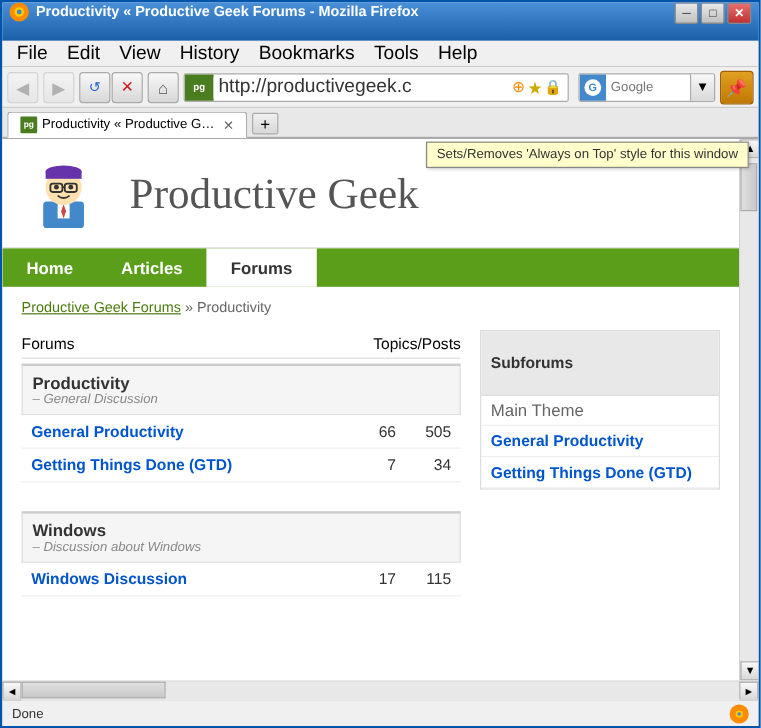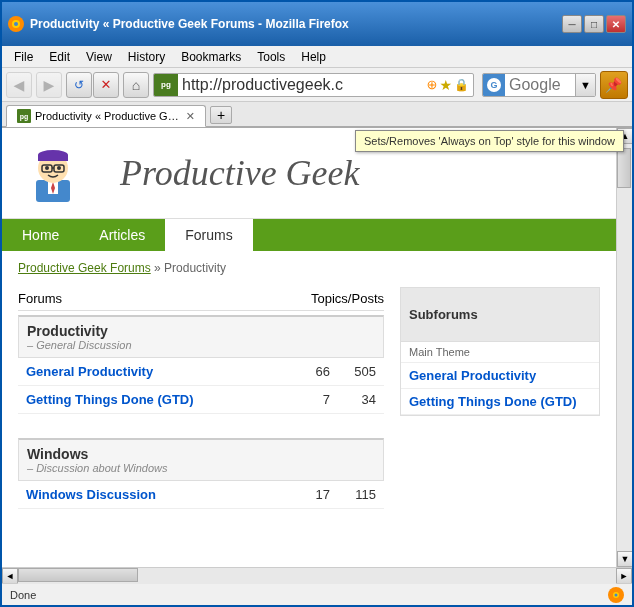--- a/index.html
+++ b/index.html
@@ -2,45 +2,45 @@
 <html><head>
   <meta charset="utf-8">
   <style>
     * { margin: 0; padding: 0; box-sizing: border-box; }
     body { font-family: Arial, sans-serif; font-size: 13px; background: #d4d0c8; width: 634px; height: 607px; overflow: hidden; }
 
     
     .window { width: 634px; height: 607px; border: 2px solid #0055aa; background: #f0f0f0; display: flex; flex-direction: column; }
 
     
-    .title-bar { background: linear-gradient(to bottom, #4a90d9, #1a5fa8); height: 44px; display: flex; align-items: center; padding: 0 6px; color: white; font-size: 12px; font-weight: bold; user-select: none; }
+    .title-bar { background: linear-gradient(to bottom, #4a90d9, #1a5fa8); height: 32px; display: flex; padding: 0 6px; color: white; font-size: 12px; font-weight: bold; user-select: none; }
     .title-bar-icon { width: 16px; height: 16px; margin-right: 6px; background: #ff8c00; border-radius: 50%; display: flex; align-items: center; justify-content: center; font-size: 10px; color: white; font-weight: bold; flex-shrink: 0; }
     .title-bar-text { flex: 1; white-space: nowrap; overflow: hidden; text-overflow: ellipsis; }
     .title-bar-buttons { display: flex; gap: 2px; }
     .tb-btn { width: 20px; height: 18px; background: linear-gradient(to bottom, #e8e8e8, #c0c0c0); border: 1px solid #888; border-radius: 2px; display: flex; align-items: center; justify-content: center; font-size: 10px; cursor: pointer; color: #333; }
 
     
     .menu-bar { background: #f0f0f0; height: 22px; display: flex; align-items: center; padding: 0 4px; border-bottom: 1px solid #ccc; }
-    .menu-item { padding: 2px 8px; font-size: 12px; cursor: pointer; color: #000; }
+    .menu-item { padding: 2px 8px; font-size: 16px; cursor: pointer; color: #000; }
 
     
     .nav-bar { background: #f0f0f0; height: 34px; display: flex; align-items: center; padding: 0 4px; gap: 4px; border-bottom: 1px solid #ccc; }
     .nav-btn { width: 26px; height: 26px; background: linear-gradient(to bottom, #f8f8f8, #d8d8d8); border: 1px solid #aaa; border-radius: 3px; display: flex; align-items: center; justify-content: center; cursor: pointer; font-size: 14px; color: #555; }
     .nav-btn.disabled { opacity: 0.4; }
     .nav-btn.refresh { font-size: 12px; color: #2266cc; }
     .nav-btn.stop { color: #cc2222; }
     .nav-btn.home { font-size: 14px; }
     .address-bar-container { display: flex; flex: 1; height: 24px; border: 1px solid #aaa; background: white; border-radius: 2px; overflow: hidden; align-items: center; }
     .address-favicon { width: 24px; height: 24px; background: #4a7c20; display: flex; align-items: center; justify-content: center; color: white; font-size: 9px; font-weight: bold; flex-shrink: 0; }
     .address-input { flex: 1; border: none; outline: none; padding: 0 4px; font-size: 16px; color: #333; background: white; }
     .address-icons { display: flex; align-items: center; gap: 2px; padding: 0 4px; }
     .search-container { display: flex; height: 24px; border: 1px solid #aaa; border-radius: 2px; overflow: hidden; align-items: center; background: white; margin-left: 4px; }
     .google-icon { width: 22px; height: 24px; background: #4488cc; display: flex; align-items: center; justify-content: center; }
     .google-g { width: 14px; height: 14px; background: white; border-radius: 50%; display: flex; align-items: center; justify-content: center; font-size: 9px; font-weight: bold; color: #4488cc; }
-    .search-input { width: 70px; border: none; outline: none; padding: 0 4px; font-size: 16px; }
+    .search-input { width: 70px; border: none; outline: none; padding: 0 4px; font-size: 11px; }
     .search-btn { width: 20px; height: 24px; background: linear-gradient(to bottom, #f8f8f8, #d8d8d8); border-left: 1px solid #aaa; display: flex; align-items: center; justify-content: center; cursor: pointer; font-size: 11px; }
     .pin-btn { width: 28px; height: 28px; background: linear-gradient(to bottom, #f8f8f8, #d8d8d8); border: 1px solid #aaa; border-radius: 3px; display: flex; align-items: center; justify-content: center; cursor: pointer; font-size: 16px; color: #333; }
 
     
     .tab-bar { background: #e8e8e8; height: 26px; display: flex; align-items: flex-end; padding: 0 4px; border-bottom: 2px solid #aaa; position: relative; }
     .tab { height: 22px; padding: 0 10px; background: linear-gradient(to bottom, #d8d8d8, #c8c8c8); border: 1px solid #aaa; border-bottom: none; border-radius: 3px 3px 0 0; font-size: 11px; display: flex; align-items: center; gap: 4px; cursor: pointer; max-width: 200px; }
     .tab.active { background: white; border-bottom: 1px solid white; margin-bottom: -1px; z-index: 1; }
     .tab-favicon { width: 14px; height: 14px; background: #4a7c20; border-radius: 1px; display: flex; align-items: center; justify-content: center; color: white; font-size: 7px; font-weight: bold; flex-shrink: 0; }
     .tab-label { white-space: nowrap; overflow: hidden; text-overflow: ellipsis; max-width: 160px; }
     .tab-close { font-size: 11px; color: #666; margin-left: 2px; }
@@ -65,27 +65,27 @@
     
     .hscroll { height: 16px; background: #f0f0f0; border-top: 1px solid #ccc; display: flex; align-items: center; }
     .hscroll-btn { width: 16px; height: 16px; background: linear-gradient(to bottom, #f8f8f8, #d8d8d8); border: 1px solid #aaa; display: flex; align-items: center; justify-content: center; font-size: 9px; cursor: pointer; flex-shrink: 0; }
     .hscroll-track { flex: 1; background: #e8e8e8; height: 16px; position: relative; }
     .hscroll-thumb { height: 14px; width: 120px; background: linear-gradient(to bottom, #e0e0e0, #c8c8c8); border: 1px solid #aaa; position: absolute; top: 0; left: 0; cursor: pointer; }
 
     
     .page-inner { min-width: 580px; }
 
     
-    .site-header { background: white; padding: 10px 16px; display: flex; align-items: center; gap: 32px; border-bottom: 1px solid #ddd; font-style: italic; }
+    .site-header { background: white; padding: 10px 16px; display: flex; align-items: center; gap: 20px; border-bottom: 1px solid #ddd; }
     .avatar { width: 70px; height: 70px; flex-shrink: 0; }
     .site-title { font-size: 36px; color: #555; font-family: Georgia, serif; }
 
     
     .site-nav { background: #5a9e1a; display: flex; align-items: center; padding: 0; }
-    .nav-link { padding: 8px 20px; color: white; font-size: 14px; font-weight: normal; cursor: pointer; text-decoration: none; display: block; }
+    .nav-link { padding: 8px 20px; color: white; font-size: 14px; font-weight: bold; cursor: pointer; text-decoration: none; display: block; }
     .nav-link.active { background: white; color: #333; }
 
     
     .content-area { padding: 10px 16px; }
     .breadcrumb { font-size: 12px; color: #444; margin-bottom: 12px; }
     .breadcrumb a { color: #4d7c0f; text-decoration: underline; cursor: pointer; }
     .breadcrumb span { color: #666; }
 
     
     .forum-layout { display: flex; gap: 16px; }
@@ -98,21 +98,21 @@
     .forum-section-desc { font-size: 11px; color: #888; font-style: italic; }
 
     .forum-row { display: flex; align-items: center; padding: 6px 8px; border-bottom: 1px solid #eee; background: white; }
     .forum-row-name { flex: 1; font-size: 13px; font-weight: bold; color: #0055cc; cursor: pointer; }
     .forum-row-nums { display: flex; gap: 16px; font-size: 13px; color: #333; }
     .forum-row-num { width: 30px; text-align: right; }
 
     
     .sidebar-box { border: 1px solid #ddd; }
     .sidebar-title { background: #e8e8e8; padding: 19px 8px; font-size: 13px; font-weight: bold; color: #333; border-bottom: 1px solid #ddd; }
-    .sidebar-subtitle { padding: 4px 8px; font-size: 11px; color: #666; border-bottom: 1px solid #eee; }
+    .sidebar-subtitle { padding: 4px 8px; font-size: 14px; color: #666; border-bottom: 1px solid #eee; }
     .sidebar-item { padding: 5px 8px; font-size: 13px; color: #0055cc; font-weight: bold; cursor: pointer; border-bottom: 1px solid #eee; }
   </style>
 </head>
 <body>
 
 <div class="window">
 
   <div class="title-bar">
     <div class="title-bar-icon">
       <svg width="14" height="14" viewBox="0 0 14 14">

